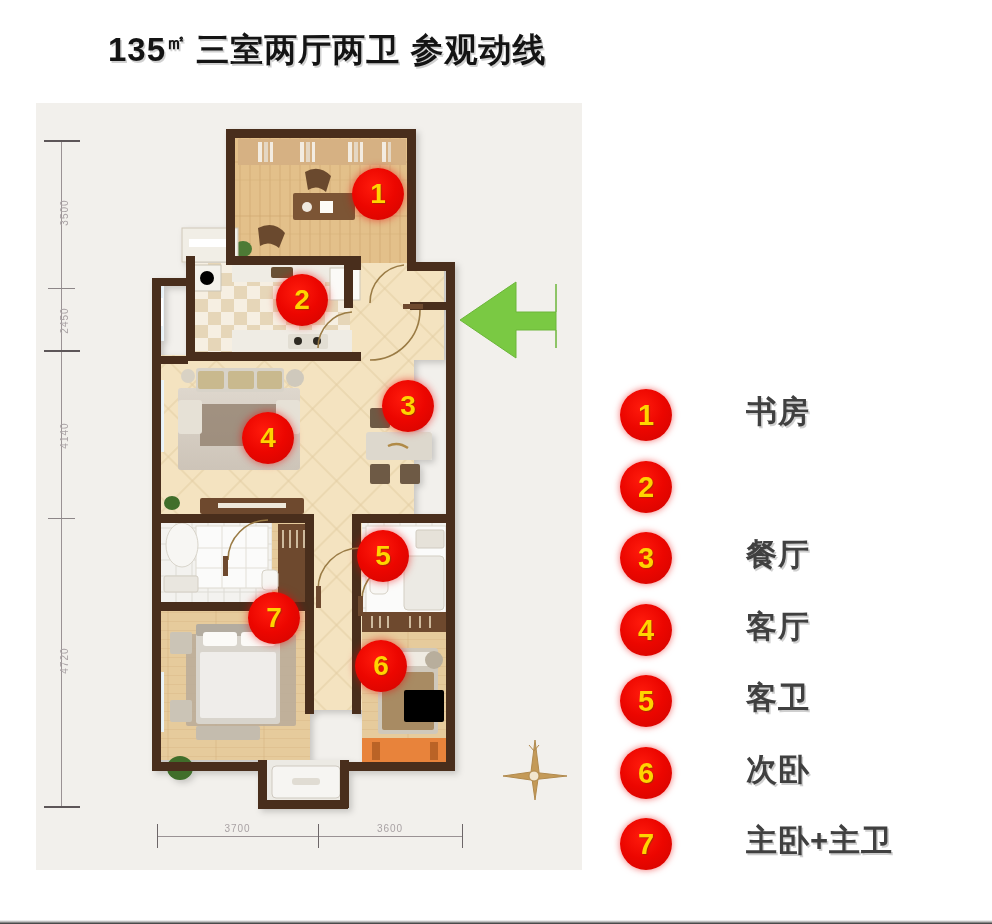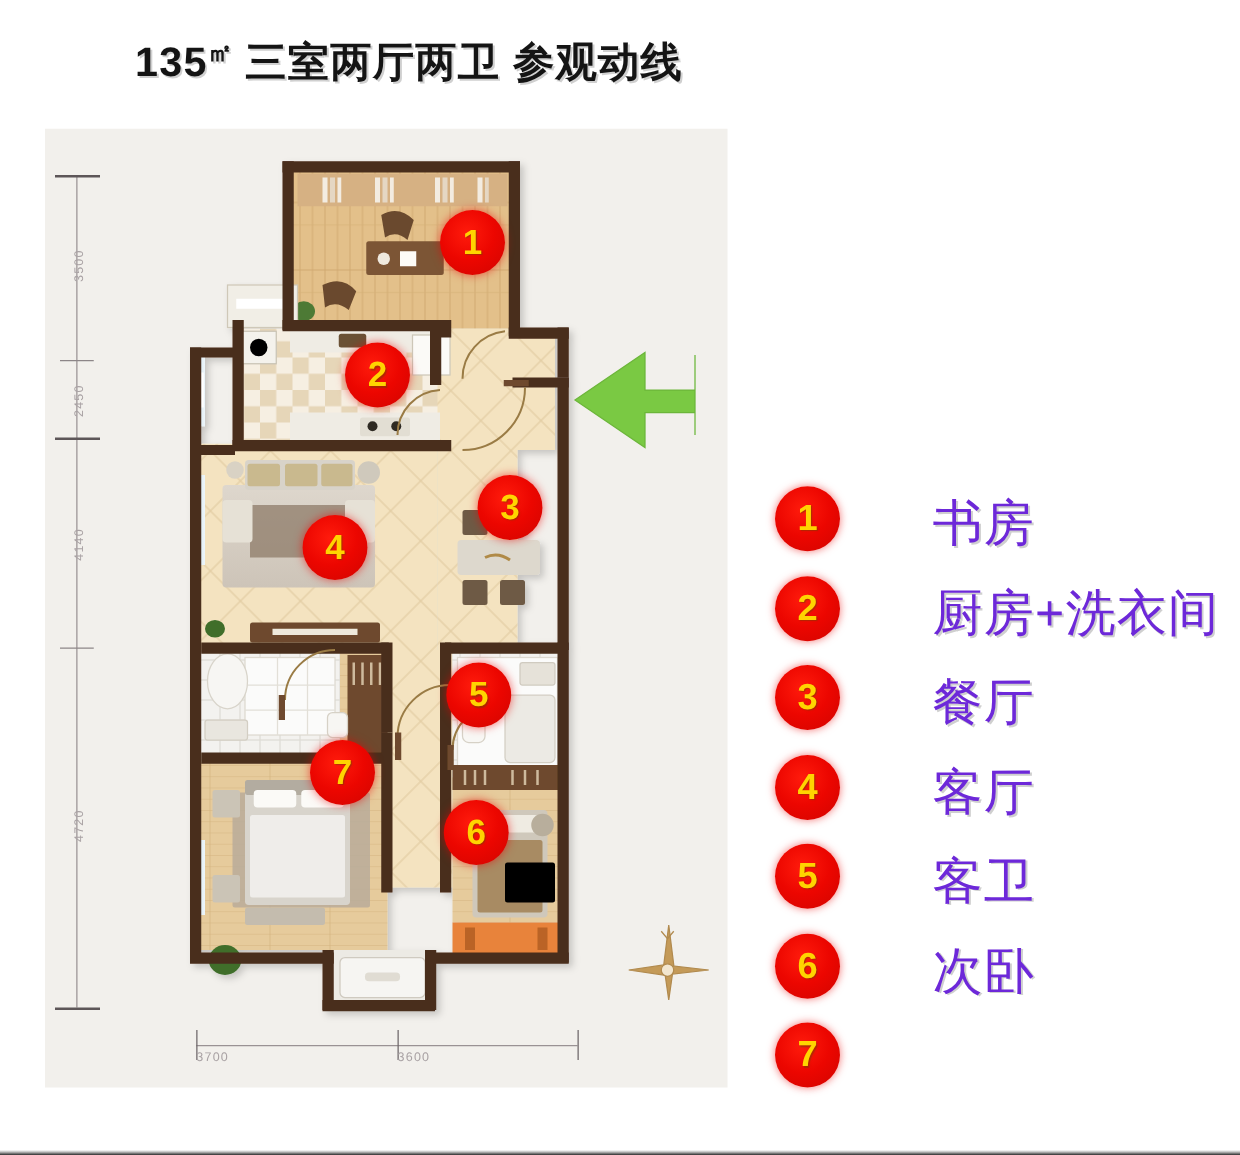--- a/index.html
+++ b/index.html
@@ -79,21 +79,22 @@
   }
   .dim-h-tick {
     position: absolute;
     top: 824px;
     width: 1px;
     height: 24px;
     background: #6d6668;
   }
   .dim-h-label {
     position: absolute;
-    top: 841px;
+    top: 823px;
+    text-align: center;
     font-size: 10px;
     color: #a9a2a4;
     letter-spacing: 1px;
   }
 
   
   #floorplan {
     position: absolute;
     left: 0;
     top: 0;
@@ -126,23 +127,23 @@
     font-size: 29px;
     font-weight: bold;
     line-height: 52px;
     text-align: center;
     text-shadow: 1px 1px 1px rgba(120,60,0,0.55);
   }
   .legend-label {
     position: absolute;
     left: 126px;
     top: 10px;
-    font-size: 40px;
-    font-weight: normal;
-    color: #6d28d9;
+    font-size: 31px;
+    font-weight: bold;
+    color: #404040;
     white-space: nowrap;
     letter-spacing: 1px;
     text-shadow: 1.5px 1.5px 0 rgba(160,160,160,0.5);
   }
 
   
   .plan-badge {
     position: absolute;
     width: 52px;
     height: 52px;
@@ -464,36 +465,36 @@
 <div class="plan-badge" style="left:355px; top:640px;">6</div>
 <div class="plan-badge" style="left:248px; top:592px;">7</div>
 
 <div id="legend">
   <div class="legend-row">
     <div class="legend-badge">1</div>
     <div class="legend-label">书房</div>
   </div>
   <div class="legend-row">
     <div class="legend-badge">2</div>
-    <div class="legend-label">厨房+洗衣间</div>
   </div>
   <div class="legend-row">
     <div class="legend-badge">3</div>
     <div class="legend-label">餐厅</div>
   </div>
   <div class="legend-row">
     <div class="legend-badge">4</div>
     <div class="legend-label">客厅</div>
   </div>
   <div class="legend-row">
     <div class="legend-badge">5</div>
     <div class="legend-label">客卫</div>
   </div>
   <div class="legend-row">
     <div class="legend-badge">6</div>
     <div class="legend-label">次卧</div>
   </div>
   <div class="legend-row">
     <div class="legend-badge">7</div>
+    <div class="legend-label">主卧+主卫</div>
   </div>
 </div>
 
 <div id="bottom-rule"></div>
 
 </body></html>

